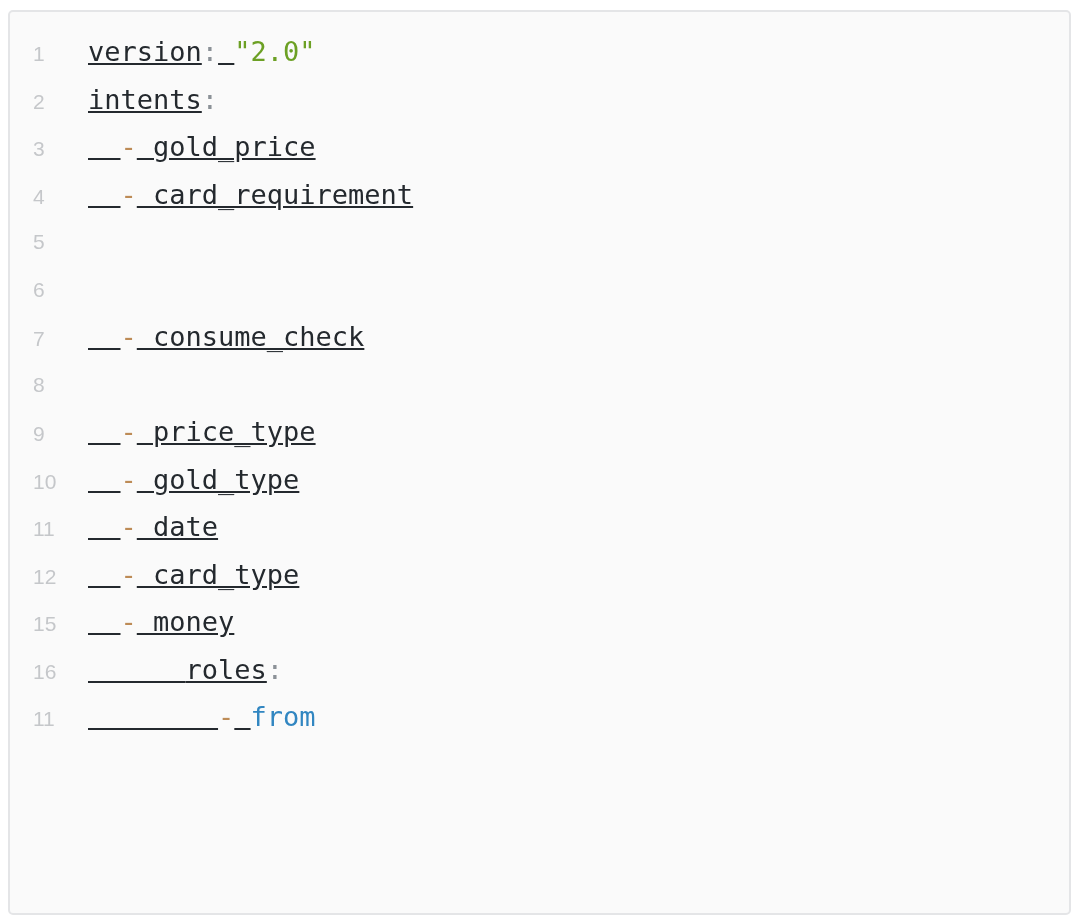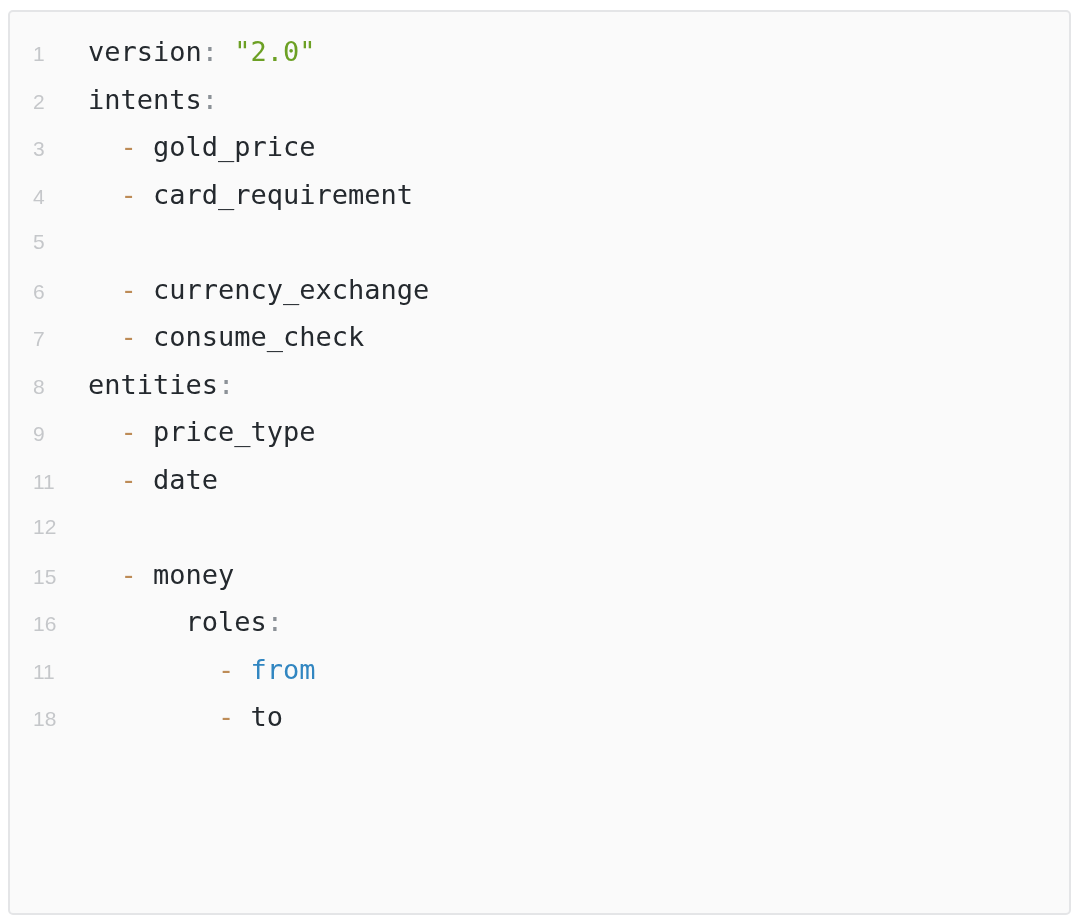--- a/index.html
+++ b/index.html
@@ -49,21 +49,21 @@
     color: var(--line-number);
     user-select: none;
   }
   .src {
     font-family: "DejaVu Sans Mono", monospace;
     font-size: 27px;
     line-height: 47.5px;
     white-space: pre;
     color: var(--text);
   }
-  .tok-key, .tok-plain { color: var(--text); }
+  .tok-key, .tok-plain { color: var(--text); text-decoration: underline; }
   .tok-punct { color: var(--punctuation); }
   .tok-dash  { color: var(--dash); }
   .tok-str   { color: var(--string); }
   .tok-kw    { color: var(--keyword); }
 </style>
 </head>
 <body>
 
 <div class="code-block">
   <div class="code-lines">
@@ -81,51 +81,50 @@
       </div>
       <div class="line">
         <span class="ln">4</span>
         <span class="src"><span class="tok tok-plain">  </span><span class="tok tok-dash">-</span><span class="tok tok-plain"> card_requirement</span></span>
       </div>
       <div class="line">
         <span class="ln">5</span>
       </div>
       <div class="line">
         <span class="ln">6</span>
-        <span class="src"><span class="tok tok-plain">  </span><span class="tok tok-dash">-</span><span class="tok tok-plain"> currency_exchange</span></span>
       </div>
       <div class="line">
         <span class="ln">7</span>
         <span class="src"><span class="tok tok-plain">  </span><span class="tok tok-dash">-</span><span class="tok tok-plain"> consume_check</span></span>
       </div>
       <div class="line">
         <span class="ln">8</span>
-        <span class="src"><span class="tok tok-key">entities</span><span class="tok tok-punct">:</span></span>
       </div>
       <div class="line">
         <span class="ln">9</span>
         <span class="src"><span class="tok tok-plain">  </span><span class="tok tok-dash">-</span><span class="tok tok-plain"> price_type</span></span>
+      </div>
+      <div class="line">
+        <span class="ln">10</span>
+        <span class="src"><span class="tok tok-plain">  </span><span class="tok tok-dash">-</span><span class="tok tok-plain"> gold_type</span></span>
       </div>
       <div class="line">
         <span class="ln">11</span>
         <span class="src"><span class="tok tok-plain">  </span><span class="tok tok-dash">-</span><span class="tok tok-plain"> date</span></span>
       </div>
       <div class="line">
         <span class="ln">12</span>
+        <span class="src"><span class="tok tok-plain">  </span><span class="tok tok-dash">-</span><span class="tok tok-plain"> card_type</span></span>
       </div>
       <div class="line">
         <span class="ln">15</span>
         <span class="src"><span class="tok tok-plain">  </span><span class="tok tok-dash">-</span><span class="tok tok-plain"> money</span></span>
       </div>
       <div class="line">
         <span class="ln">16</span>
         <span class="src"><span class="tok tok-plain">      </span><span class="tok tok-key">roles</span><span class="tok tok-punct">:</span></span>
       </div>
       <div class="line">
         <span class="ln">11</span>
         <span class="src"><span class="tok tok-plain">        </span><span class="tok tok-dash">-</span><span class="tok tok-plain"> </span><span class="tok tok-kw">from</span></span>
       </div>
-      <div class="line">
-        <span class="ln">18</span>
-        <span class="src"><span class="tok tok-plain">        </span><span class="tok tok-dash">-</span><span class="tok tok-plain"> to</span></span>
-      </div>
     </div>
 </div>
 
 </body></html>

